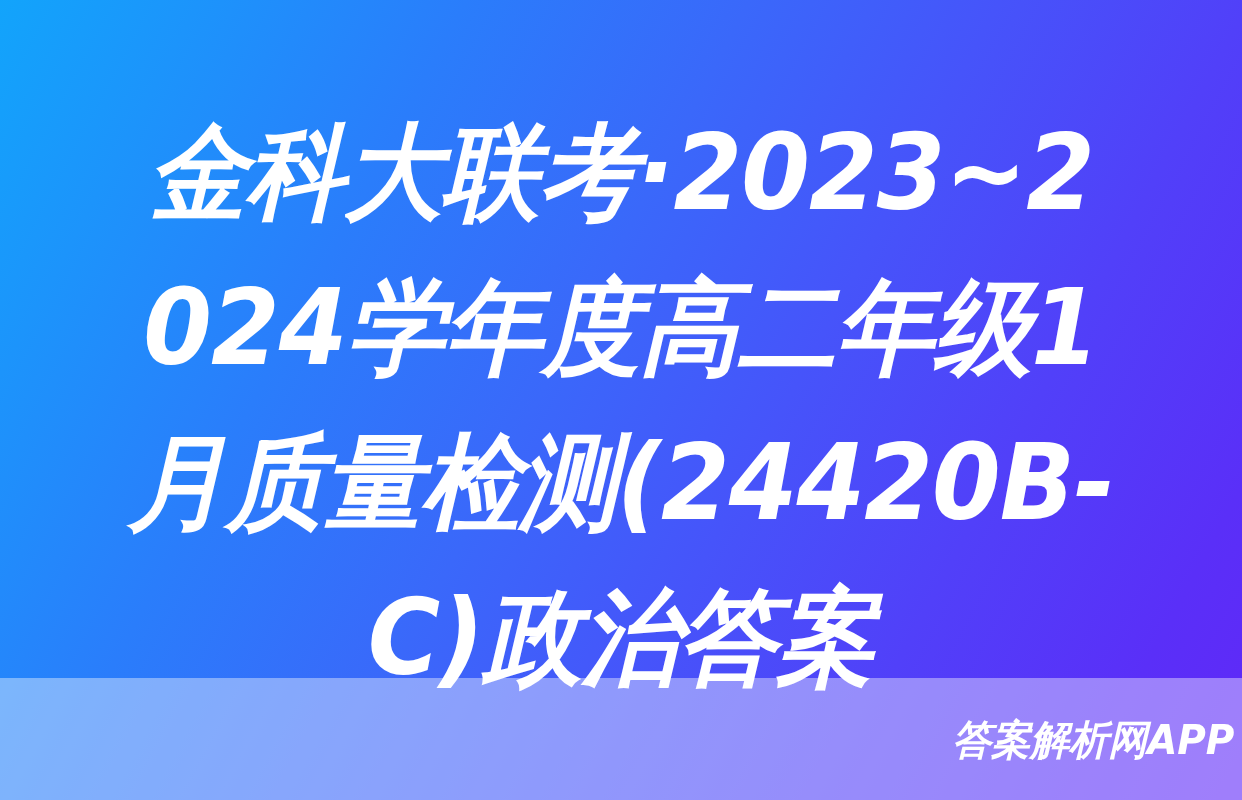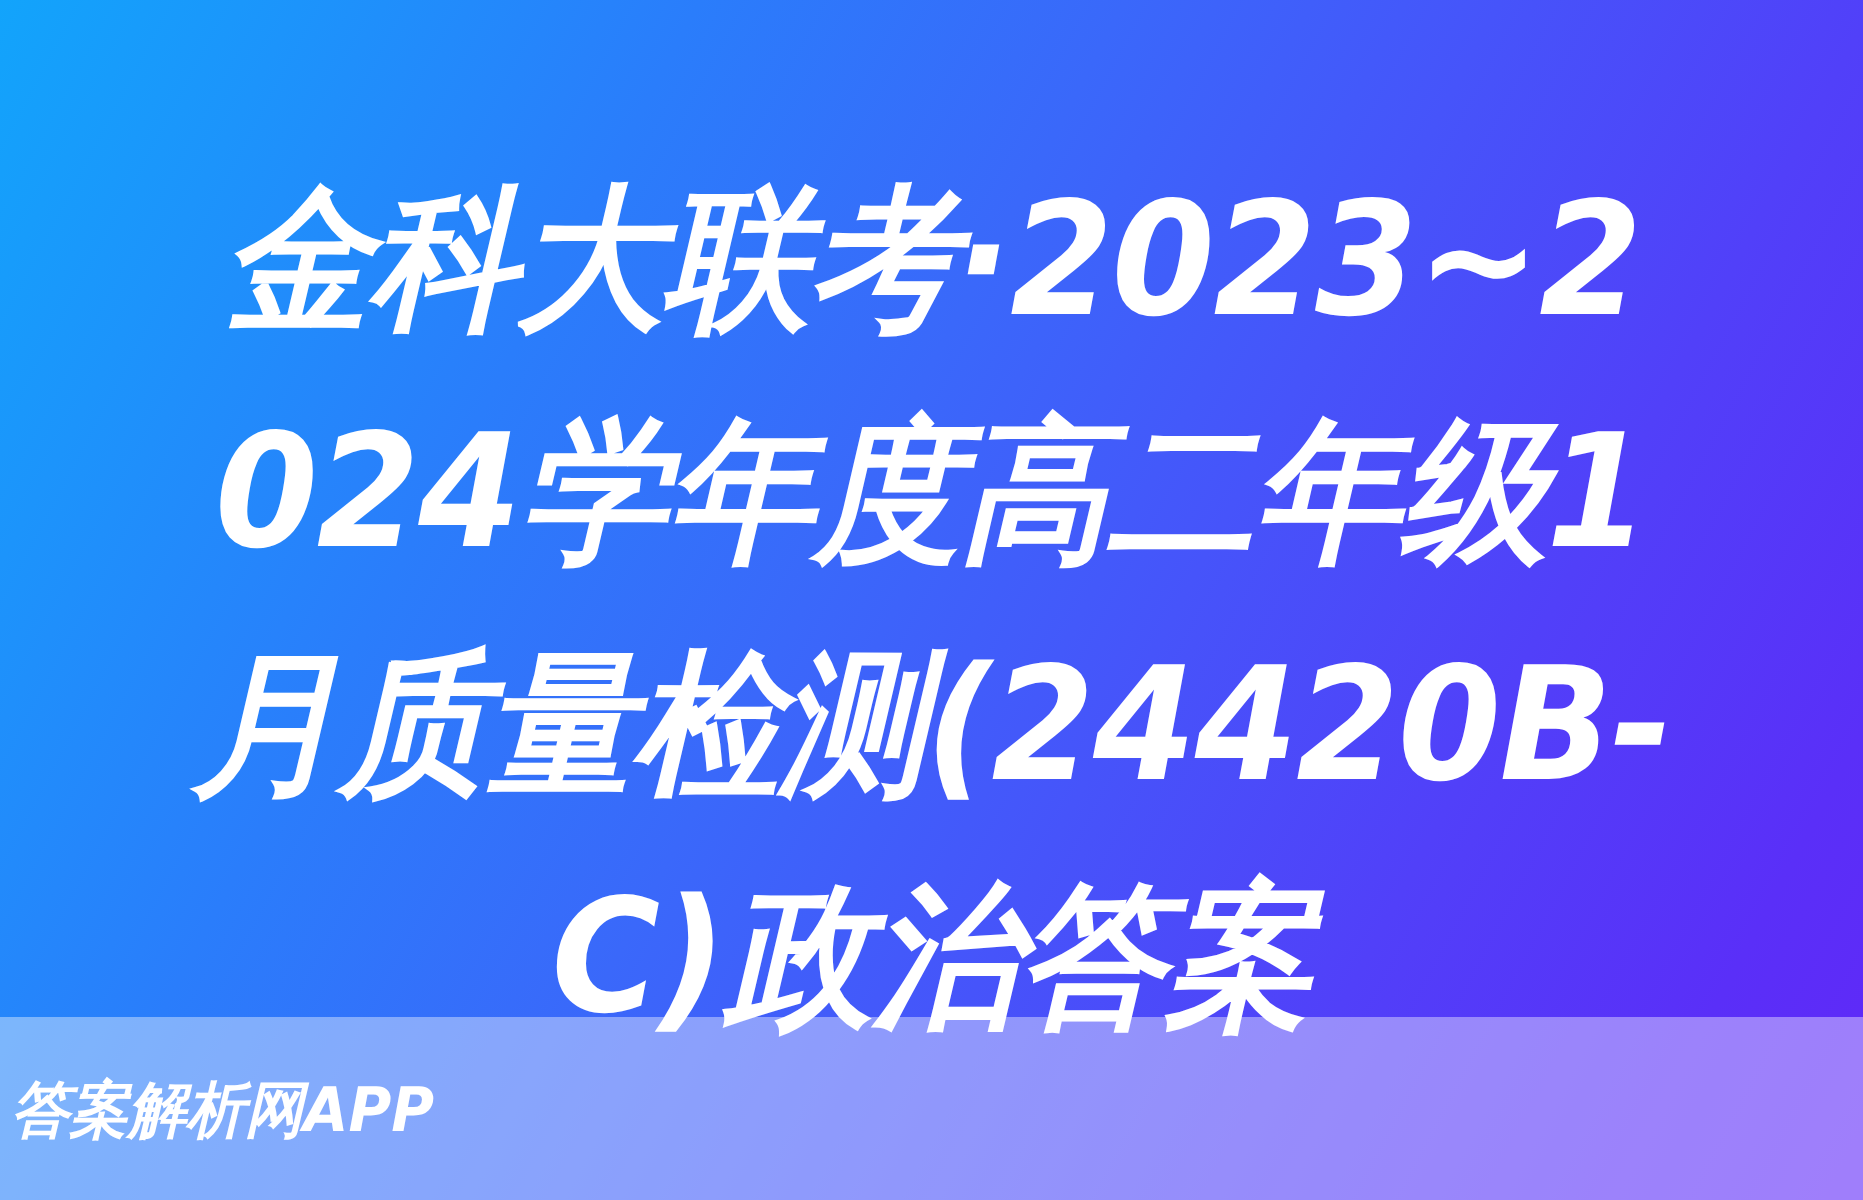--- a/index.html
+++ b/index.html
@@ -52,21 +52,21 @@
   
   #footer-band {
     position: absolute;
     left: 0;
     top: 678px;
     width: 1242px;
     height: 122px;
     background: rgba(255, 255, 255, 0.40);
     display: flex;
     align-items: center;
-    justify-content: flex-start;
+    justify-content: flex-end;
   }
 
   #footer-text {
     color: #ffffff;
     font-size: 41px;
     font-weight: 700;
     font-style: italic;
     letter-spacing: 0px;
     font-family: "DejaVu Sans", "Liberation Sans", sans-serif;
     transform: scaleX(0.95);

